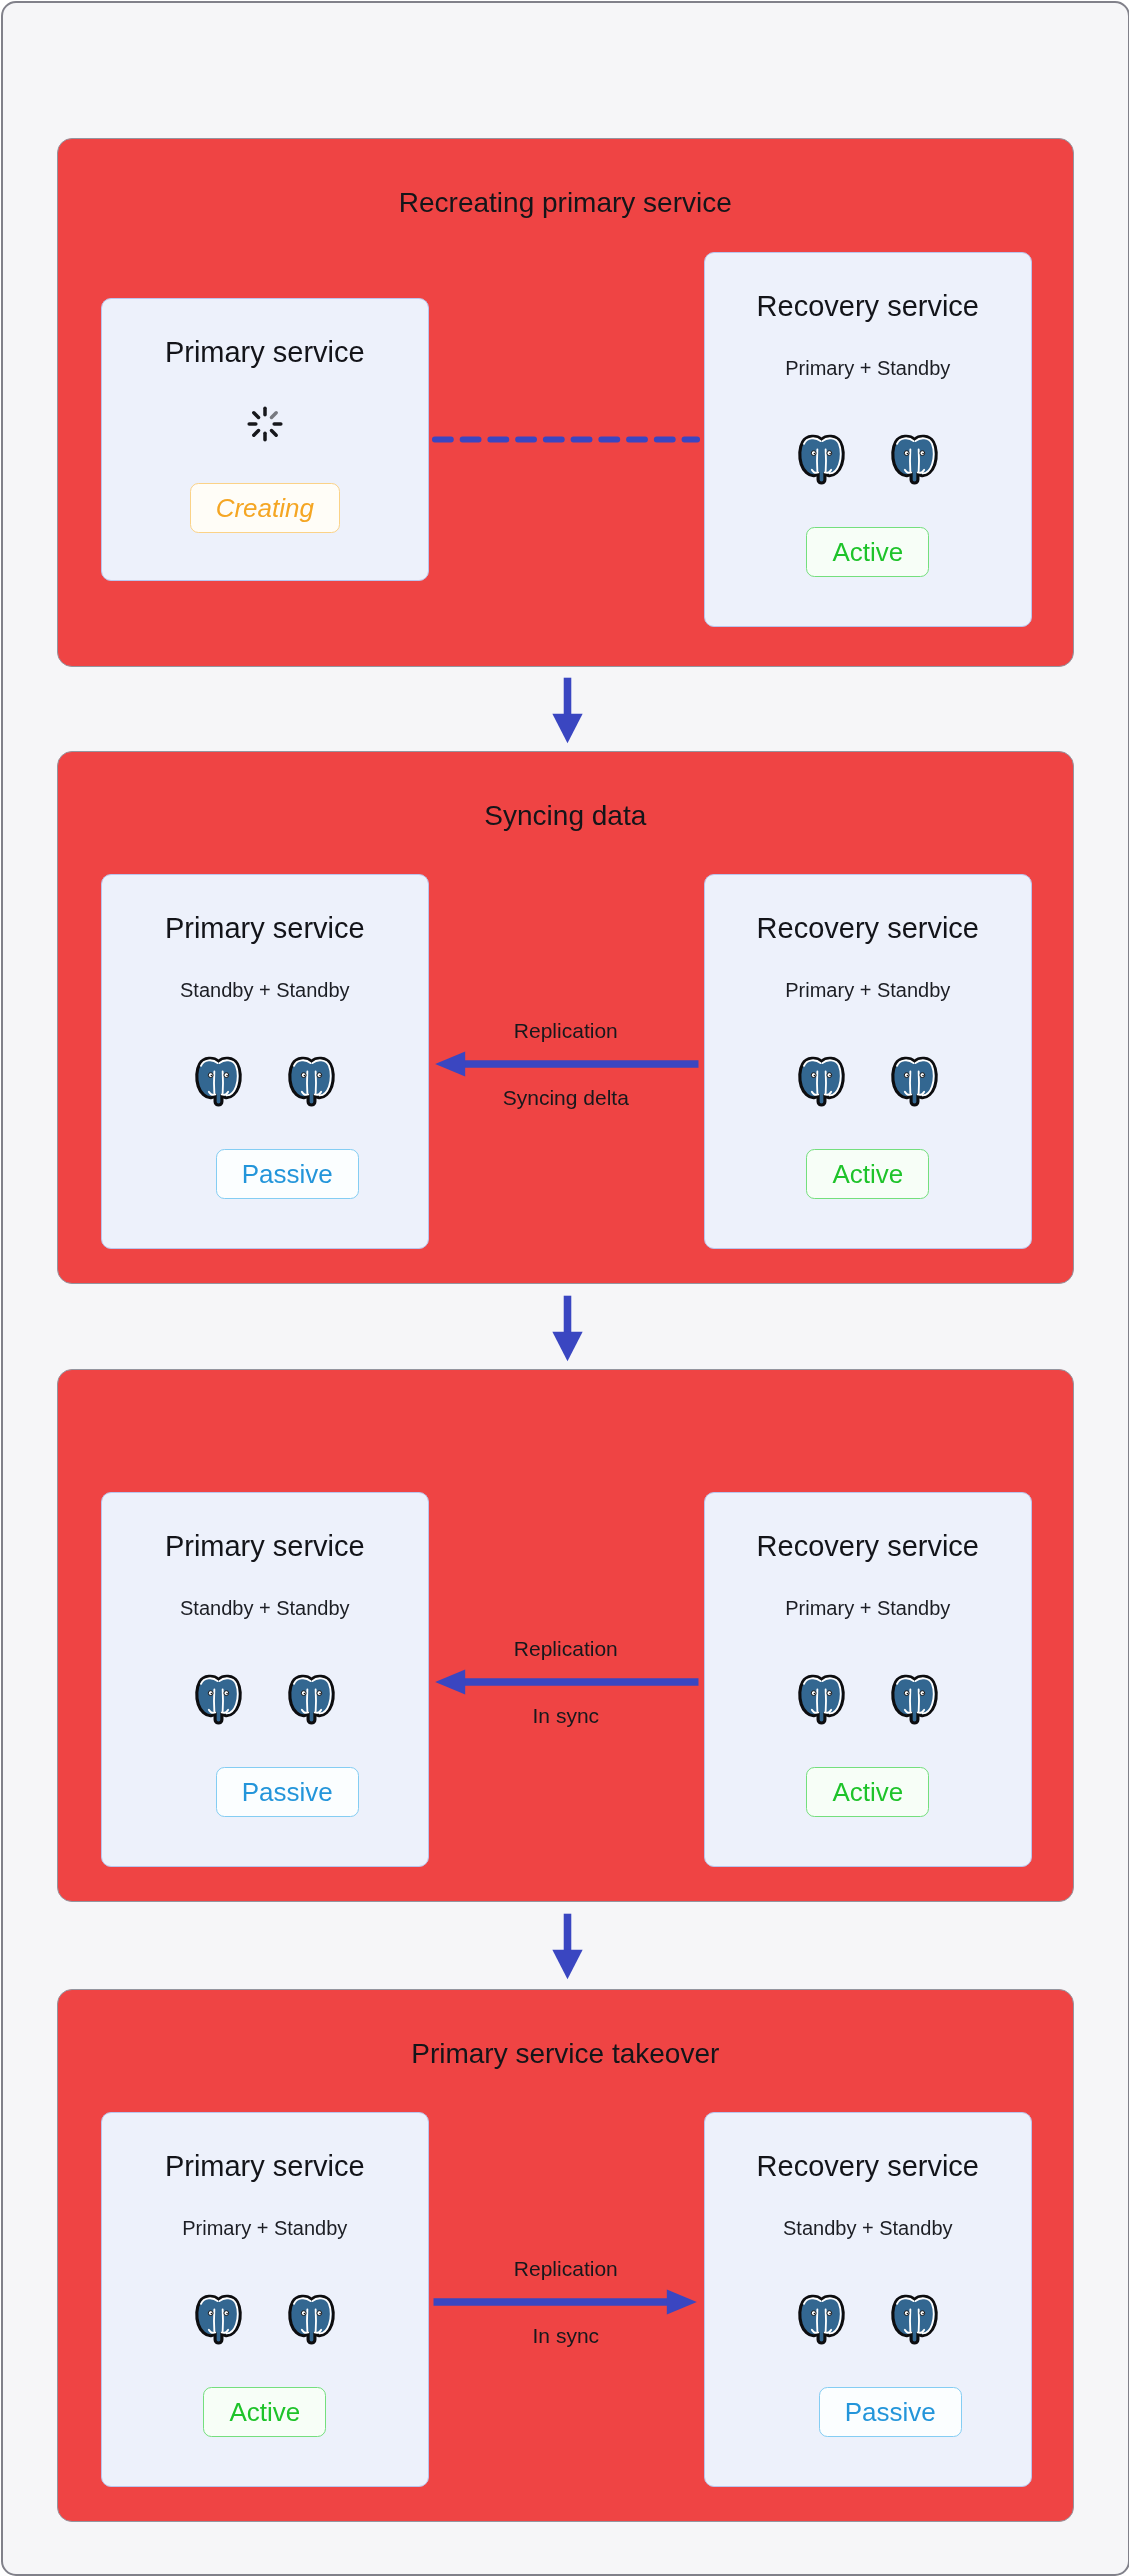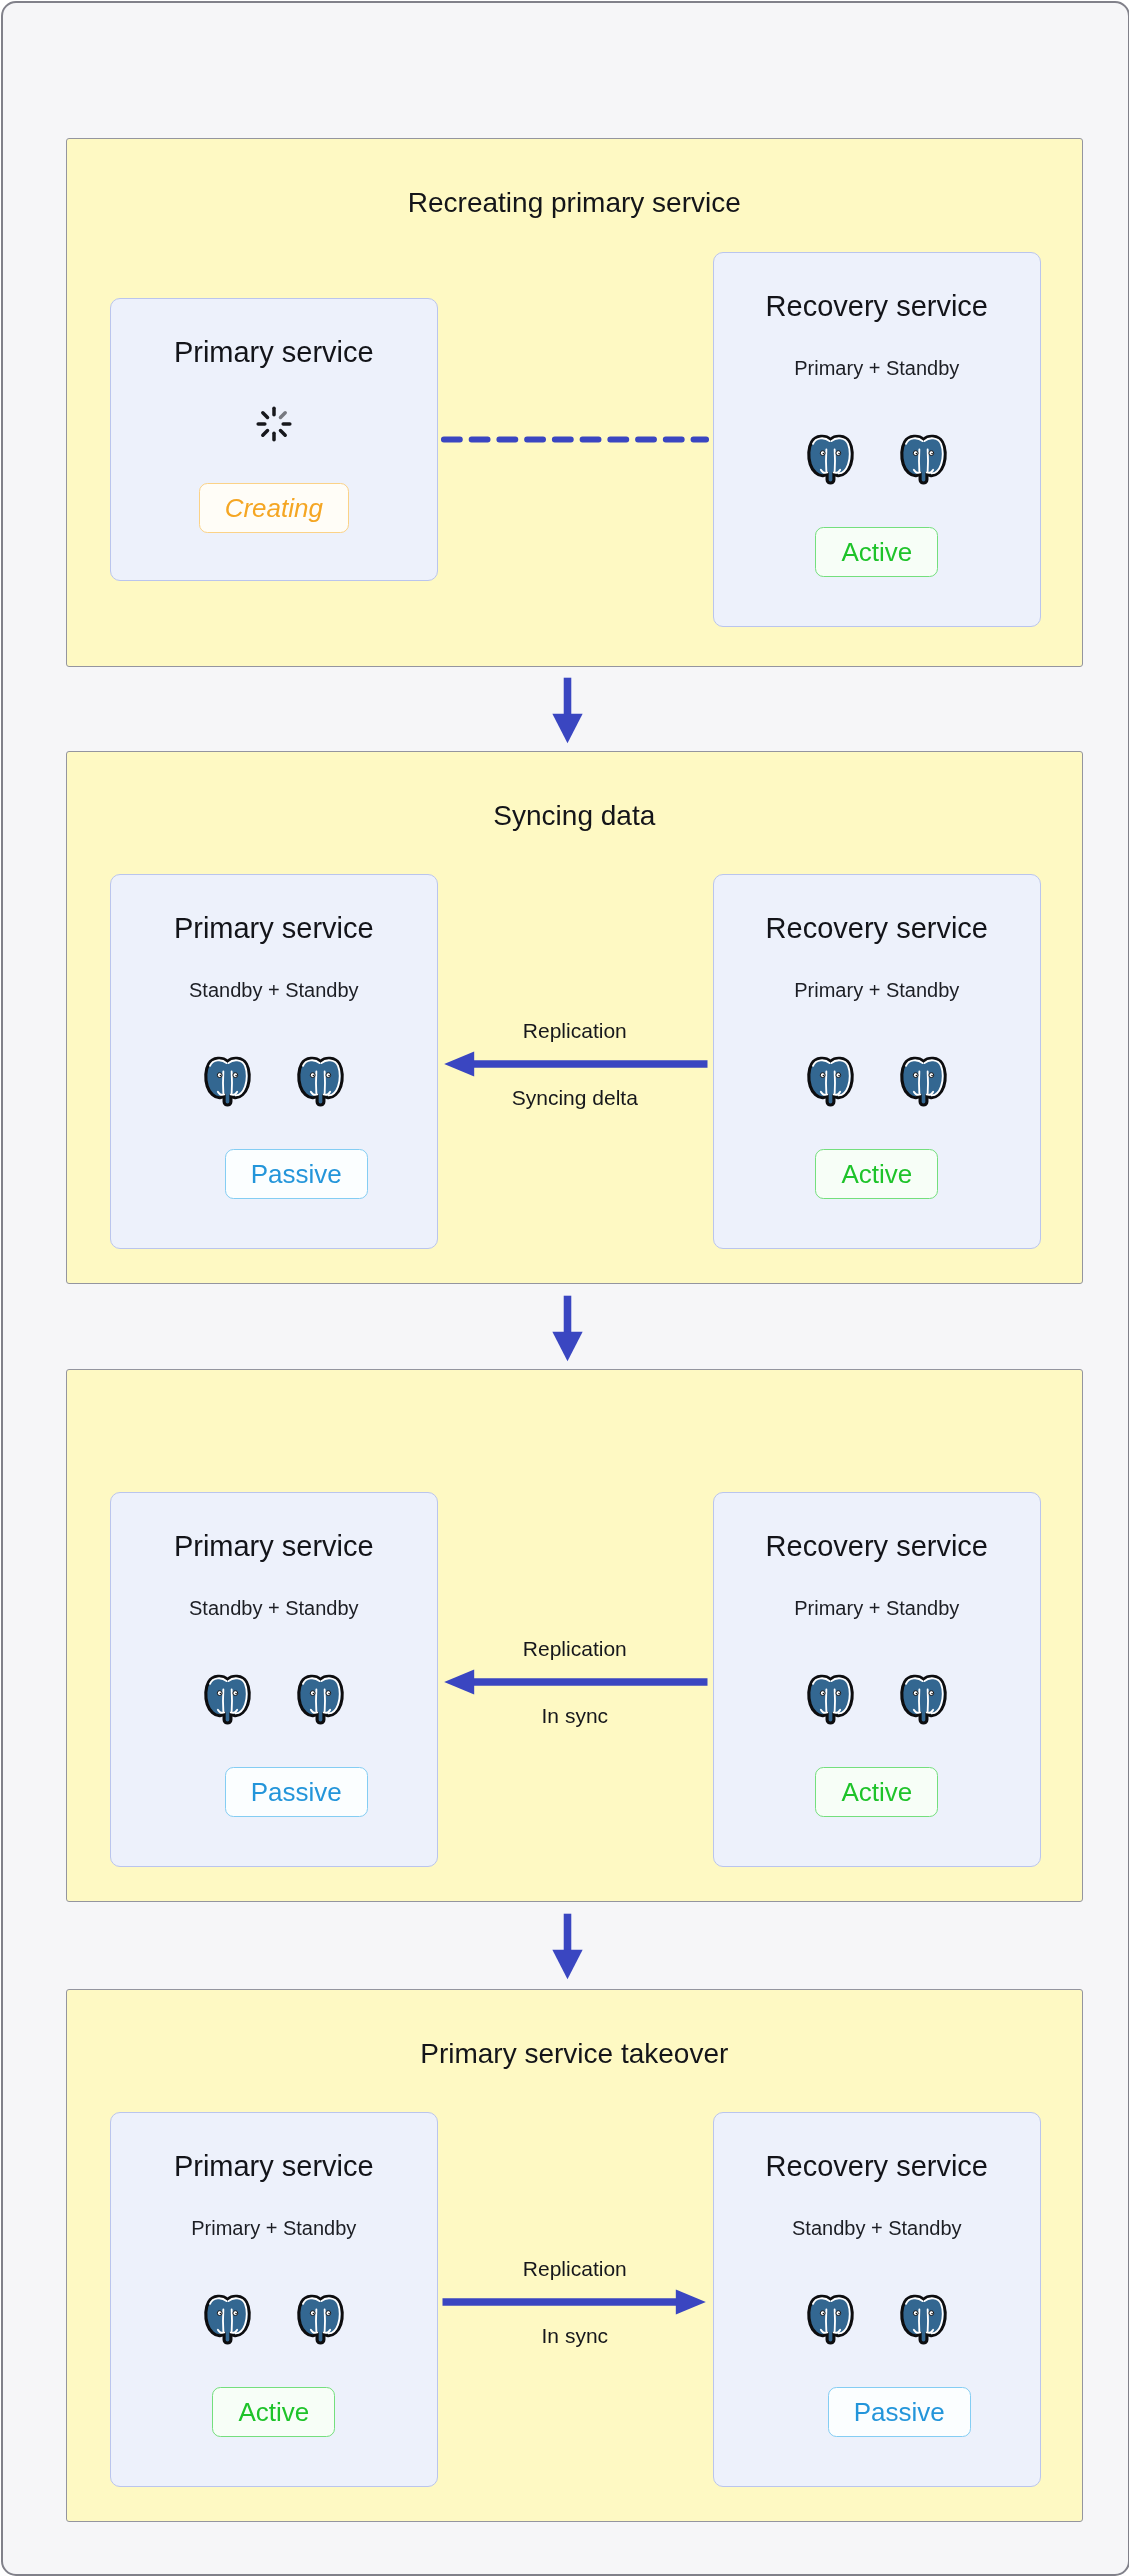--- a/index.html
+++ b/index.html
@@ -3,22 +3,22 @@
 <meta charset="utf-8">
 <style>
   html,body{margin:0;padding:0;background:#ffffff;}
   body{width:1130px;height:2576px;position:relative;font-family:"Liberation Sans",sans-serif;
        -webkit-font-smoothing:antialiased;}
   .canvas{position:absolute;left:0.8px;top:0.8px;width:1125px;height:2571px;
           background:#f6f6f8;border:2.5px solid #81818a;border-radius:15px;}
   .main-title{position:absolute;top:47px;left:0;width:100%;text-align:center;
               font-size:32px;font-weight:500;color:#111217;letter-spacing:0.2px;}
   
-  .panel{position:absolute;left:63px;width:1015px;background:#fef9c3;
-         border:1.7px solid #94959f;border-radius:3px;}
+  .panel{position:absolute;left:54px;width:1015px;background:#ef4444;
+         border:1.7px solid #94959f;border-radius:15px;}
   .panel1{top:135px;height:527px;}
   .panel2{top:748px;height:531px;}
   .panel3{top:1366px;height:531px;}
   .panel4{top:1986px;height:531px;}
   .panel-title{position:absolute;top:25px;left:0;width:100%;text-align:center;
                font-size:28px;font-weight:500;color:#141519;}
   
   .box{position:absolute;width:328px;box-sizing:border-box;background:#edf1fb;
        border:1.7px solid #bac5ed;border-radius:10px;display:flex;flex-direction:column;
        align-items:center;}

